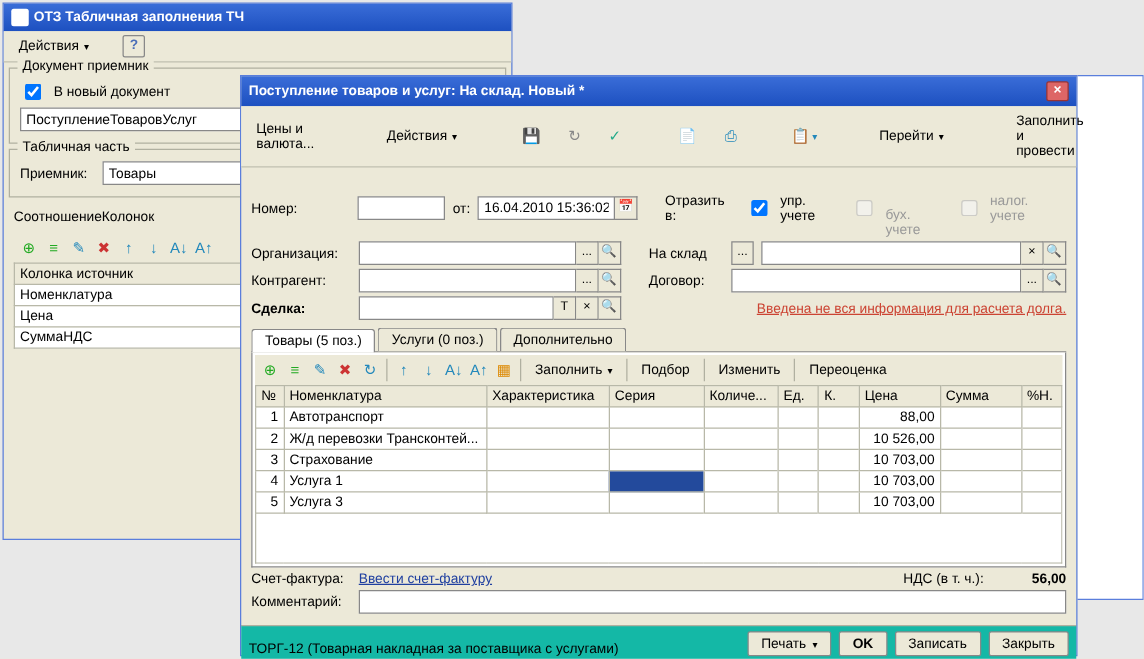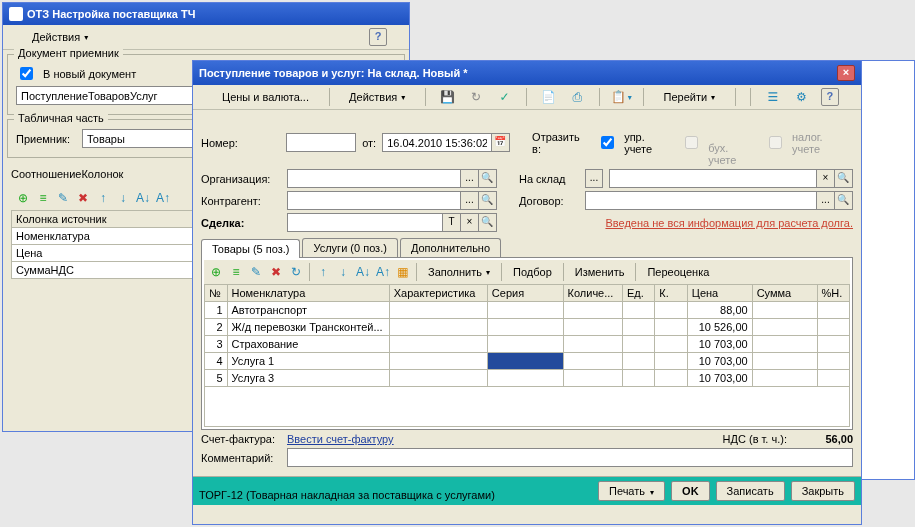--- a/index.html
+++ b/index.html
@@ -2,21 +2,21 @@
 <html><head>
 <meta charset="utf-8">
 <style>
   * { box-sizing: border-box; font-family: Tahoma, Arial, sans-serif; font-size: 11px; }
   body { margin: 0; background: #e8e8e8; width: 915px; height: 527px; overflow: hidden; position: relative; }
   .window { position: absolute; background: #ece9d8; border: 1px solid #5a7edc; }
   .titlebar { background: linear-gradient(to bottom, #3a6dd8, #1d50c0); color: #fff; padding: 4px 6px; display: flex; align-items: center; justify-content: space-between; font-weight: bold; }
   .titlebar-left { display: flex; align-items: center; gap: 4px; }
   .title-icon { width: 14px; height: 14px; background: #fff; border-radius: 2px; display: inline-block; }
   .close-btn { width: 18px; height: 16px; background: #d66; border: 1px solid #933; color: #fff; text-align: center; line-height: 13px; font-weight: bold; cursor: pointer; border-radius: 2px; }
-  .toolbar { background: #ece9d8; padding: 3px 22px; border-bottom: 1px solid #c0c0b0; display: flex; align-items: center; gap: 4px; justify-content: space-between; }
+  .toolbar { background: #ece9d8; padding: 3px 5px; border-bottom: 1px solid #c0c0b0; display: flex; align-items: center; gap: 20px; }
   .toolbtn { padding: 2px 6px; border: 1px solid transparent; background: transparent; cursor: pointer; display: inline-flex; align-items: center; gap: 2px; }
   .dropdown-arrow { font-size: 8px; margin-left: 2px; }
   .help-btn { width: 18px; height: 18px; border: 1px solid #888; border-radius: 2px; text-align: center; line-height: 15px; color: #4a6db8; font-weight: bold; cursor: pointer; }
   .fieldset { border: 1px solid #b0b0a0; margin: 4px; padding: 6px 8px; position: relative; }
   .fieldset-legend { position: absolute; top: -8px; left: 6px; background: #ece9d8; padding: 0 4px; }
   .chk { vertical-align: middle; margin-right: 4px; }
   .txtinput { border: 1px solid #888; background: #fff; padding: 2px 4px; height: 19px; }
   .lbl { display: inline-block; }
   .form-row { display: flex; align-items: center; gap: 6px; margin: 3px 0; }
   .input-wrap { display: flex; align-items: center; }
@@ -43,21 +43,21 @@
 </style>
 </head>
 <body>
 
 <div class="bg-window"></div>
 
 <div class="window" style="left:2px; top:2px; width:408px; height:430px;">
   <div class="titlebar">
     <div class="titlebar-left">
       <span class="title-icon"></span>
-      <span>ОТЗ Настройка поставщика ТЧ</span>
+      <span>ОТЗ Табличная заполнения ТЧ</span>
     </div>
   </div>
   <div class="toolbar">
     <span class="toolbtn">
       <span>Действия</span>
         <span class="dropdown-arrow">▾</span>
     </span>
     <span class="help-btn">?</span>
   </div>
 
@@ -144,20 +144,23 @@
     <span class="mini-icon" style="color:#d80;">📄</span>
     <span class="mini-icon" style="color:#28b;">⎙</span>
     <span class="sep"></span>
     <span class="mini-icon" style="color:#28b;">📋<span class="dropdown-arrow">▾</span></span>
     <span class="sep"></span>
     <span class="toolbtn">
         <span>Перейти</span>
         <span class="dropdown-arrow">▾</span>
       </span>
     <span class="sep"></span>
+    <span class="toolbtn">
+        <span>Заполнить и провести</span>
+      </span>
     <span class="sep"></span>
     <span class="mini-icon" style="color:#28b;">☰</span>
     <span class="mini-icon" style="color:#28b;">⚙</span>
     <span class="help-btn">?</span>
   </div>
 
   <div style="padding:6px 8px;">
     <div class="form-row">
       <span class="lbl" style="width:80px;">Номер:</span>
       <input class="txtinput" style="width: 70px;">

